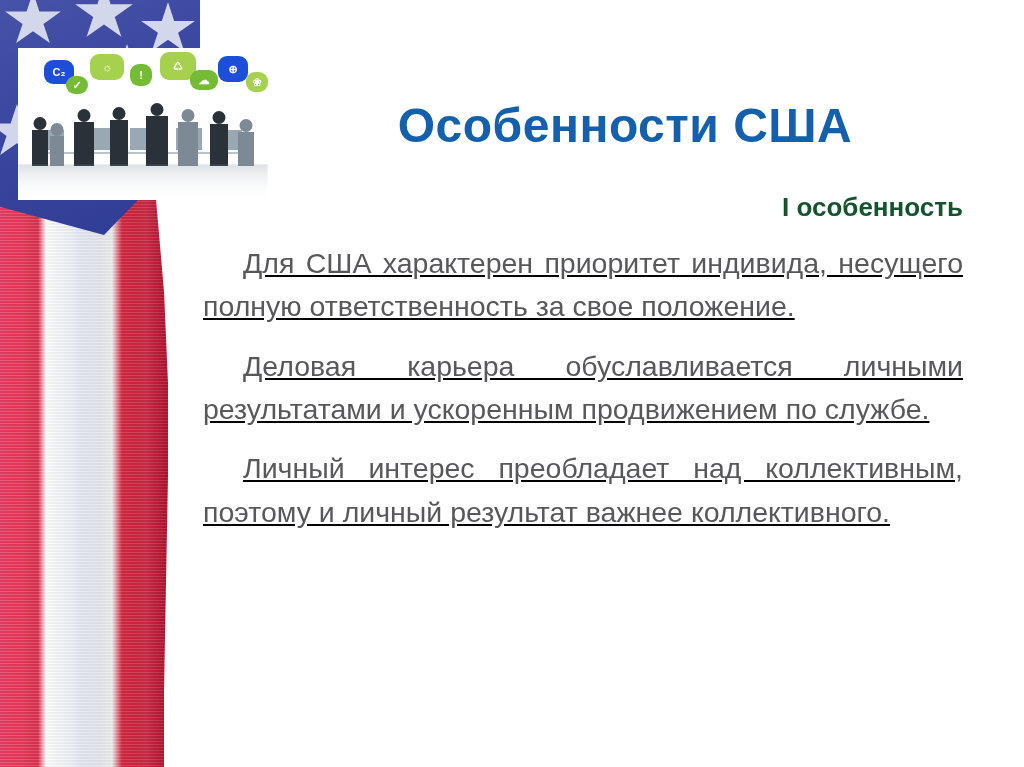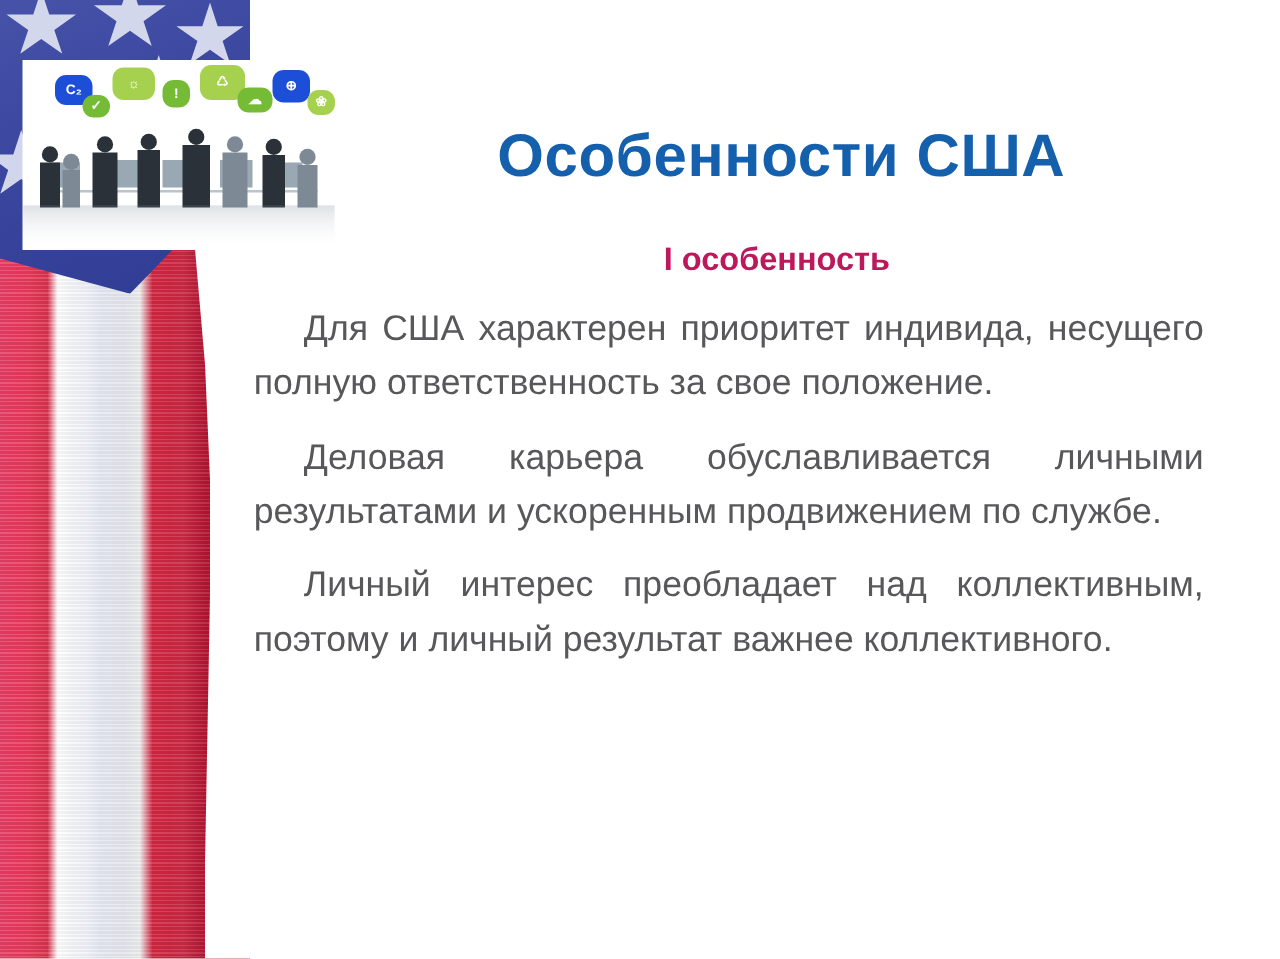--- a/index.html
+++ b/index.html
@@ -222,32 +222,33 @@
     line-height: 1.1;
     white-space: nowrap;
     margin-top: 44px;
   }
 
   .subtitle {
     position: absolute;
     left: 280px;
     top: 192px;
     width: 683px;
-    text-align: center;
-    color: #be185d;
+    text-align: right;
+    color: #14532d;
     font-size: 26px;
     font-weight: bold;
     line-height: 1.2;
   }
 
   .body-block {
     position: absolute;
     left: 203px;
     top: 242px;
     width: 760px;
+    text-decoration: underline;
   }
   .para {
     margin: 0 0 16px 0;
     color: #58585B;
     font-size: 28.5px;
     line-height: 1.52;
     text-align: justify;
     text-indent: 40px;
     text-justify: inter-word;
   }

